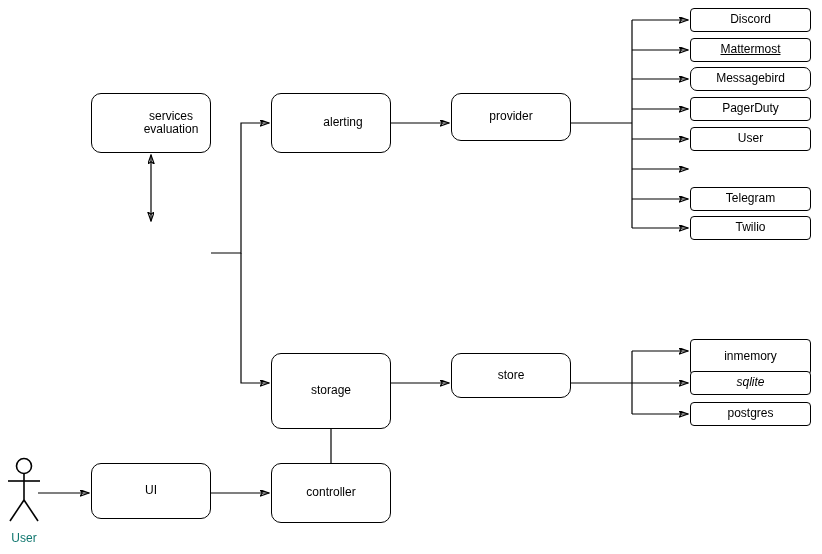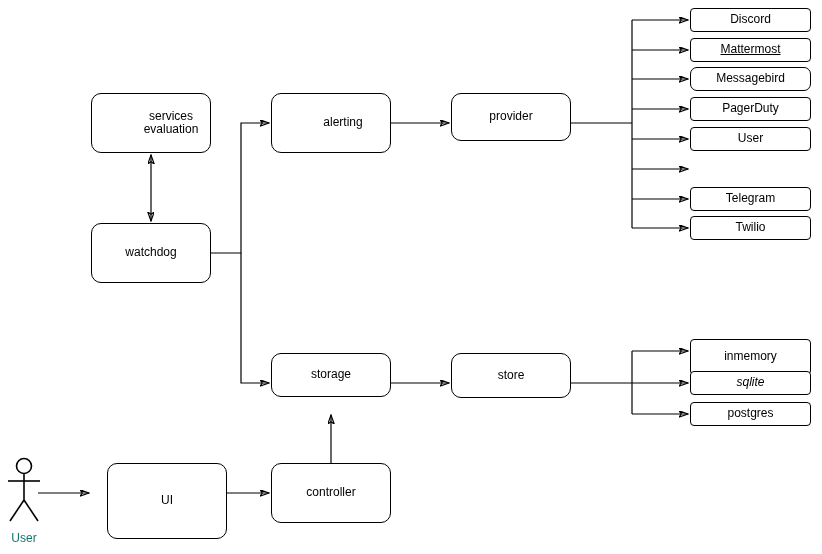--- a/index.html
+++ b/index.html
@@ -119,36 +119,33 @@
     <line x1="20" y1="18.5" x2="20" y2="45" stroke="#000000" stroke-width="1.6"></line>
     <line x1="4" y1="26" x2="36" y2="26" stroke="#000000" stroke-width="1.6"></line>
     <line x1="20" y1="45" x2="6" y2="66" stroke="#000000" stroke-width="1.6"></line>
     <line x1="20" y1="45" x2="34" y2="66" stroke="#000000" stroke-width="1.6"></line>
   </svg>
   <div class="actor-label" style="left:0px; top:531px; width:48px;">User</div>
 
   <div class="node-box" style="left:91px; top:93px; width:120px; height:60px;padding-left:40px;">
     <span>services evaluation</span>
   </div>
-  <div class="node-box" style="left:91px; top:223px; width:120px; height:60px;">
-    <span>watchdog</span>
-  </div>
   <div class="node-box" style="left:271px; top:93px; width:120px; height:60px;padding-left:24px;">
     <span>alerting</span>
   </div>
   <div class="node-box" style="left:451px; top:93px; width:120px; height:48px;">
     <span>provider</span>
   </div>
-  <div class="node-box" style="left:271px; top:353px; width:120px; height:44px;">
+  <div class="node-box" style="left:271px; top:353px; width:120px; height:76px;">
     <span>storage</span>
   </div>
   <div class="node-box" style="left:451px; top:353px; width:120px; height:45px;">
     <span>store</span>
   </div>
-  <div class="node-box" style="left:91px; top:463px; width:120px; height:76px;margin-left:16px;">
+  <div class="node-box" style="left:91px; top:463px; width:120px; height:56px;">
     <span>UI</span>
   </div>
   <div class="node-box" style="left:271px; top:463px; width:120px; height:60px;text-align:right;">
     <span>controller</span>
   </div>
 
   <div class="node-box small" style="left:690px; top:8px; width:121px; height:24px;">
     <span>Discord</span>
   </div>
   <div class="node-box small" style="left:690px; top:38px; width:121px; height:24px;text-decoration:underline;">

